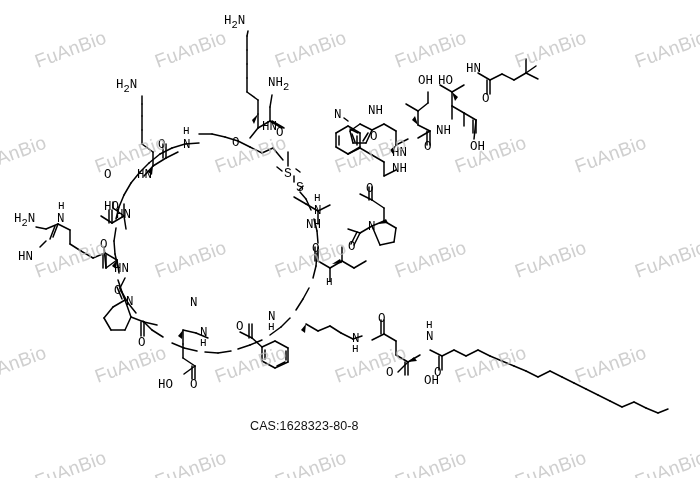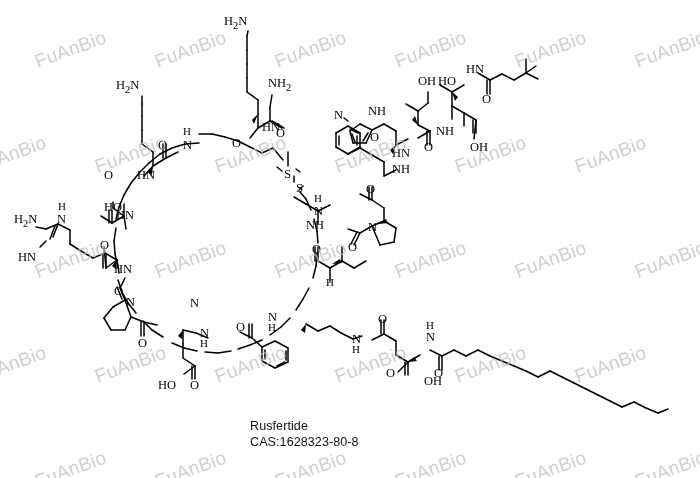--- a/index.html
+++ b/index.html
@@ -335,21 +335,21 @@
         <path d="M514,80 L526,73"></path>
         <path d="M526,73 L526,59"></path>
         <path d="M526,73 L538,79"></path>
         <path d="M526,73 L536,66"></path>
         <path d="M490,80 L478,73"></path>
 
       </g>
     </svg>
   </div>
 
-  <div id="atom-labels" style="position:absolute;inset:0;z-index:3;font-family:Liberation Serif, serif;font-size:12.5px;color:#000;">
+  <div id="atom-labels" style="position:absolute;inset:0;z-index:3;font-family:Liberation Mono, monospace;font-size:12.5px;color:#000;">
     <span style="position:absolute;left:224px;top:14px;">H<sub>2</sub>N</span>
     <span style="position:absolute;left:116px;top:78px;">H<sub>2</sub>N</span>
     <span style="position:absolute;left:268px;top:76px;">NH<sub>2</sub></span>
     <span style="position:absolute;left:276px;top:126px;">O</span>
     <span style="position:absolute;left:262px;top:120px;">HN</span>
     <span style="position:absolute;left:232px;top:136px;">O</span>
     <span style="position:absolute;left:183px;top:138px;">N</span>
     <span style="position:absolute;left:183px;top:125px;font-size:11px;">H</span>
     <span style="position:absolute;left:158px;top:138px;">O</span>
     <span style="position:absolute;left:137px;top:168px;">HN</span>
@@ -432,17 +432,16 @@
       <span class="wm" style="left: 572px; top: 367px; color: rgb(189, 189, 189); font-size: 19px; transform: rotate(-20deg);">FuAnBio</span>
       <span class="wm" style="left: 32px; top: 472px; color: rgb(189, 189, 189); font-size: 19px; transform: rotate(-20deg);">FuAnBio</span>
       <span class="wm" style="left: 152px; top: 472px; color: rgb(189, 189, 189); font-size: 19px; transform: rotate(-20deg);">FuAnBio</span>
       <span class="wm" style="left: 272px; top: 472px; color: rgb(189, 189, 189); font-size: 19px; transform: rotate(-20deg);">FuAnBio</span>
       <span class="wm" style="left: 392px; top: 472px; color: rgb(189, 189, 189); font-size: 19px; transform: rotate(-20deg);">FuAnBio</span>
       <span class="wm" style="left: 512px; top: 472px; color: rgb(189, 189, 189); font-size: 19px; transform: rotate(-20deg);">FuAnBio</span>
       <span class="wm" style="left: 632px; top: 472px; color: rgb(189, 189, 189); font-size: 19px; transform: rotate(-20deg);">FuAnBio</span>
     </div>
 
   <div id="caption">
-    <div>Rusfertide</div>
     <div>CAS:1628323-80-8</div>
   </div>
 
 </div>
 
 </body></html>

